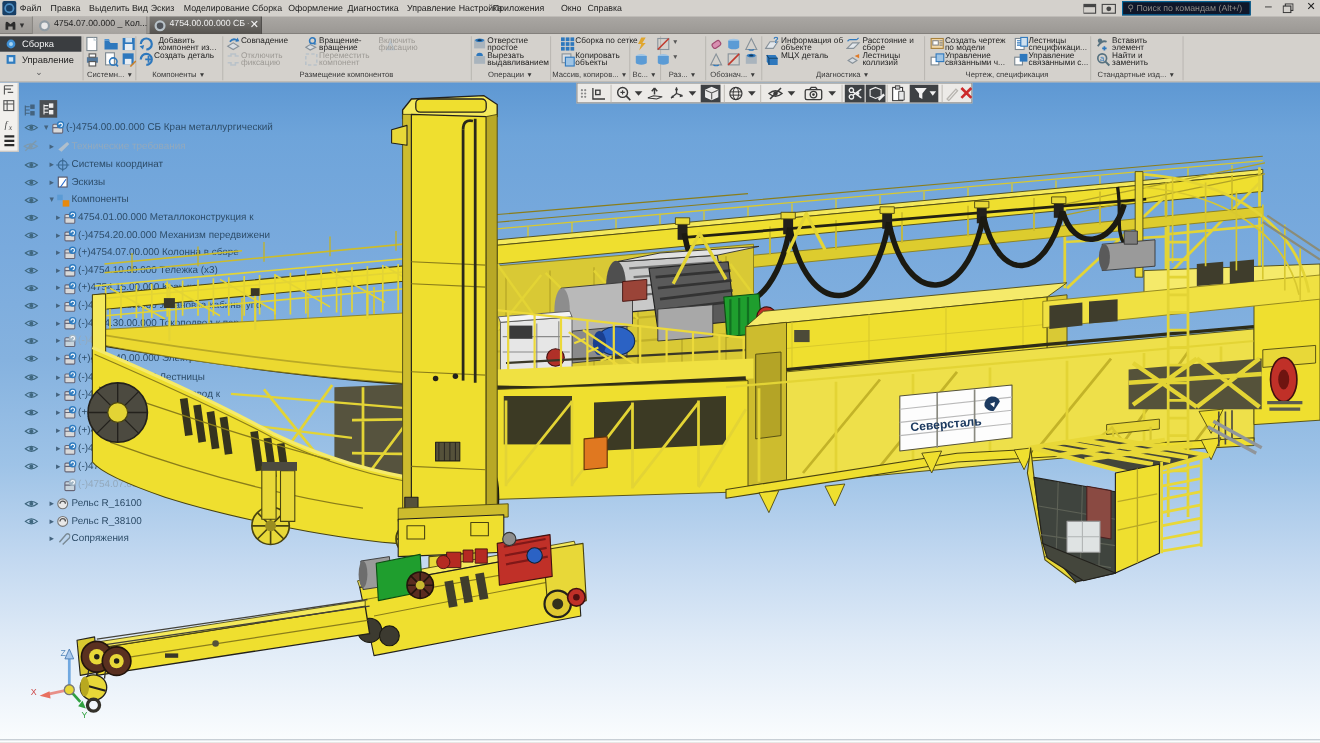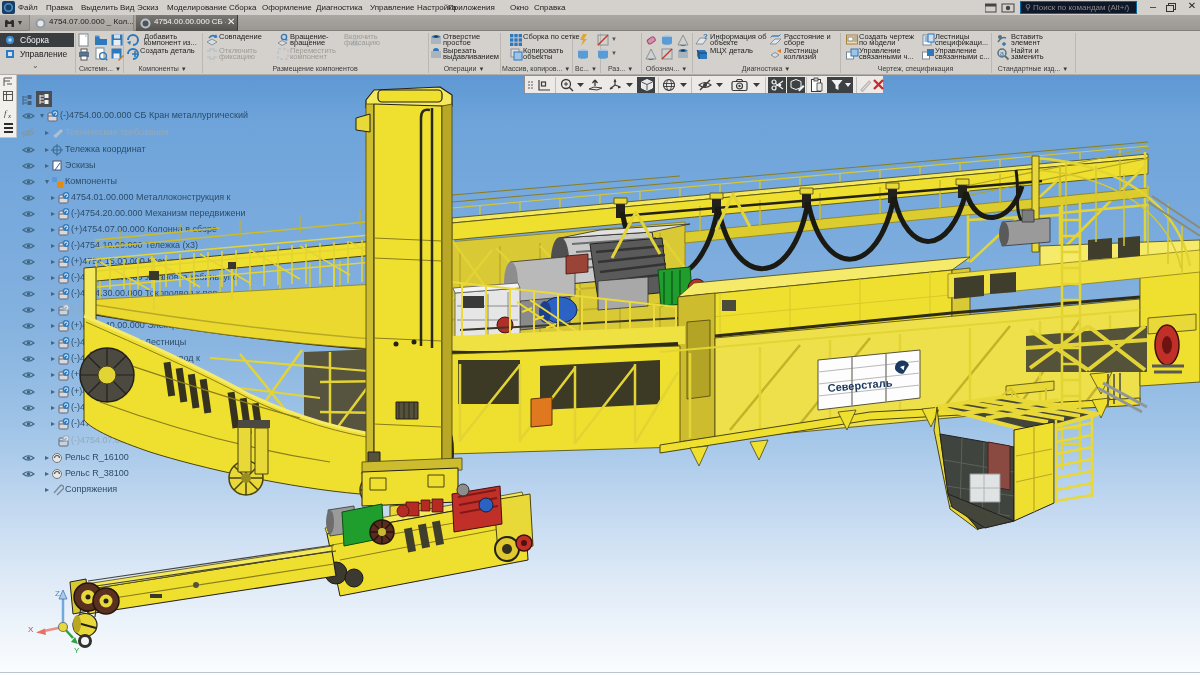--- a/index.html
+++ b/index.html
@@ -349,21 +349,21 @@
       <div class="trow" style="left:0;top:67px;width:360px">
         <svg width="13" height="10" style="position:absolute;left:22px;top:3px">
           <path d="M1 5 Q6.5 0.5 12 5 Q6.5 9.5 1 5 Z" fill="none" stroke="#3f677f" stroke-width="1.1"></path>
           <circle cx="6.5" cy="5" r="1.8" fill="#3f677f"></circle>
         </svg>
         <span style="position:absolute;left:45px;top:0;font-size:8px;color:#44637e">▸</span>
         <svg width="13" height="13" style="position:absolute;left:51px;top:1px">
           <circle cx="6" cy="7" r="4" fill="none" stroke="#3b6a94" stroke-width="1.2"></circle>
           <path d="M6 1 v12 M0 7 h12" stroke="#3b6a94" stroke-width="1"></path>
         </svg>
-        <span style="position:absolute;left:65px;top:0" class="">Тележка координат</span>
+        <span style="position:absolute;left:65px;top:0" class="">Системы координат</span>
       </div>
       <div class="trow" style="left:0;top:83px;width:360px">
         <svg width="13" height="10" style="position:absolute;left:22px;top:3px">
           <path d="M1 5 Q6.5 0.5 12 5 Q6.5 9.5 1 5 Z" fill="none" stroke="#3f677f" stroke-width="1.1"></path>
           <circle cx="6.5" cy="5" r="1.8" fill="#3f677f"></circle>
         </svg>
         <span style="position:absolute;left:45px;top:0;font-size:8px;color:#44637e">▸</span>
         <svg width="13" height="13" style="position:absolute;left:51px;top:1px">
           <rect x="2" y="2" width="8" height="9" fill="#fff" stroke="#556"></rect>
           <path d="M4 11 l5 -7" stroke="#26c"></path>

